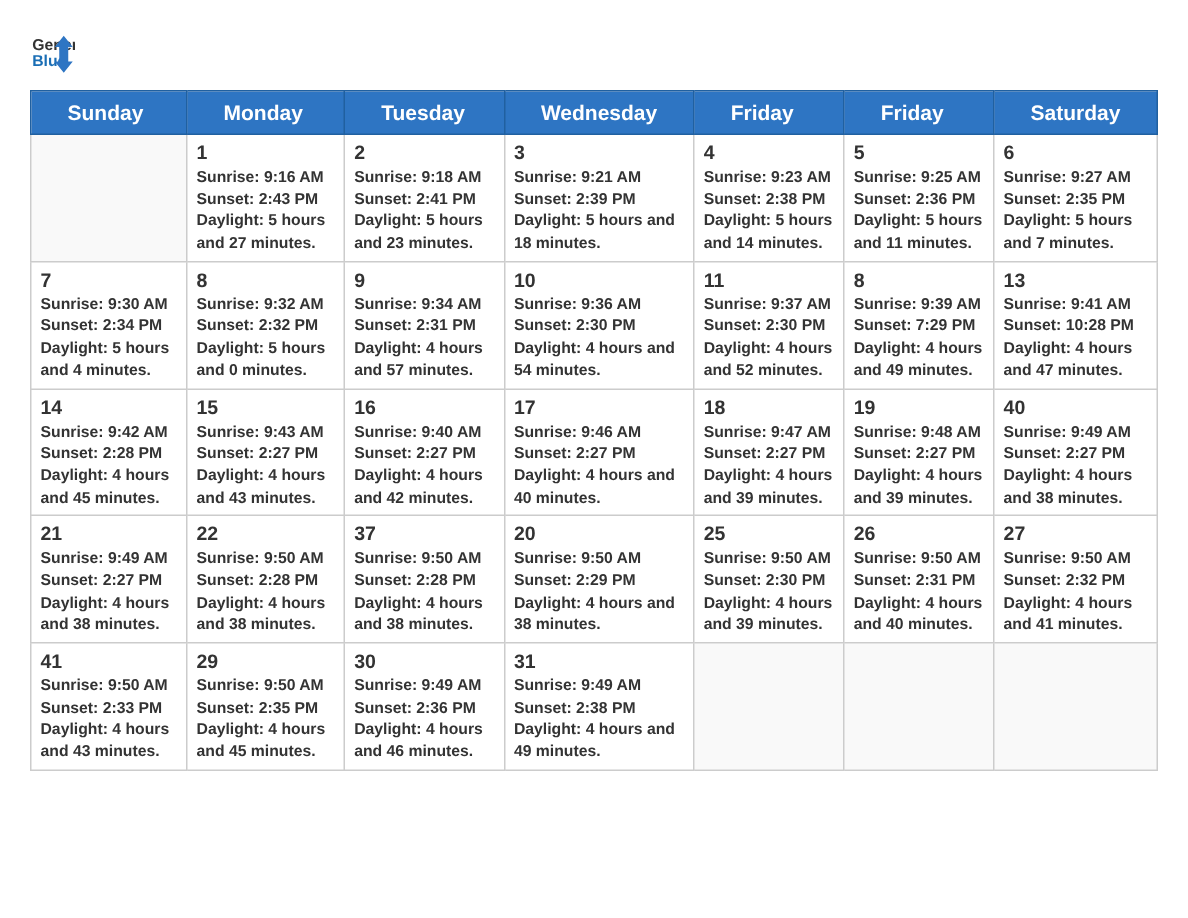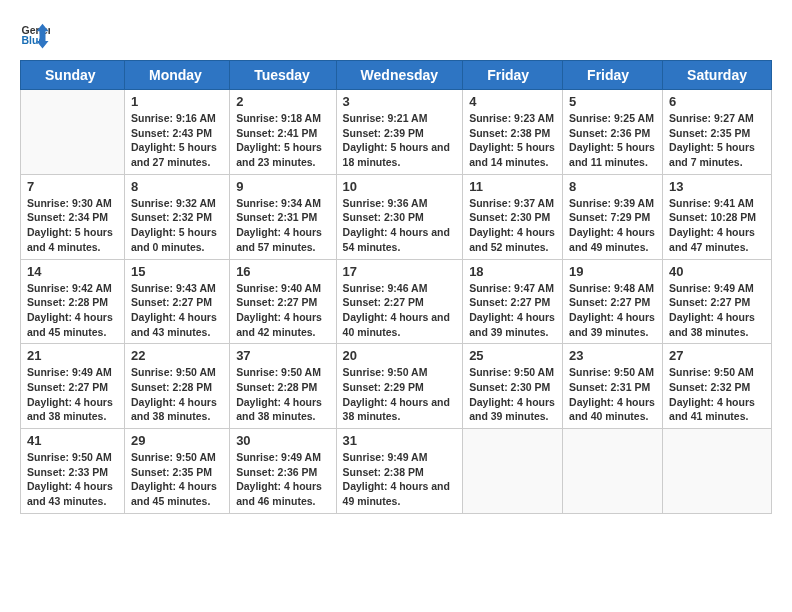--- a/index.html
+++ b/index.html
@@ -286,21 +286,21 @@
 and 38 minutes.</div>
         </td>
         <td>
           <span class="day-number">25</span>
           <div class="day-info">Sunrise: 9:50 AM
 Sunset: 2:30 PM
 Daylight: 4 hours
 and 39 minutes.</div>
         </td>
         <td>
-          <span class="day-number">23</span>
+          <span class="day-number">26</span>
           <div class="day-info">Sunrise: 9:50 AM
 Sunset: 2:31 PM
 Daylight: 4 hours
 and 40 minutes.</div>
         </td>
         <td>
           <span class="day-number">27</span>
           <div class="day-info">Sunrise: 9:50 AM
 Sunset: 2:32 PM
 Daylight: 4 hours

